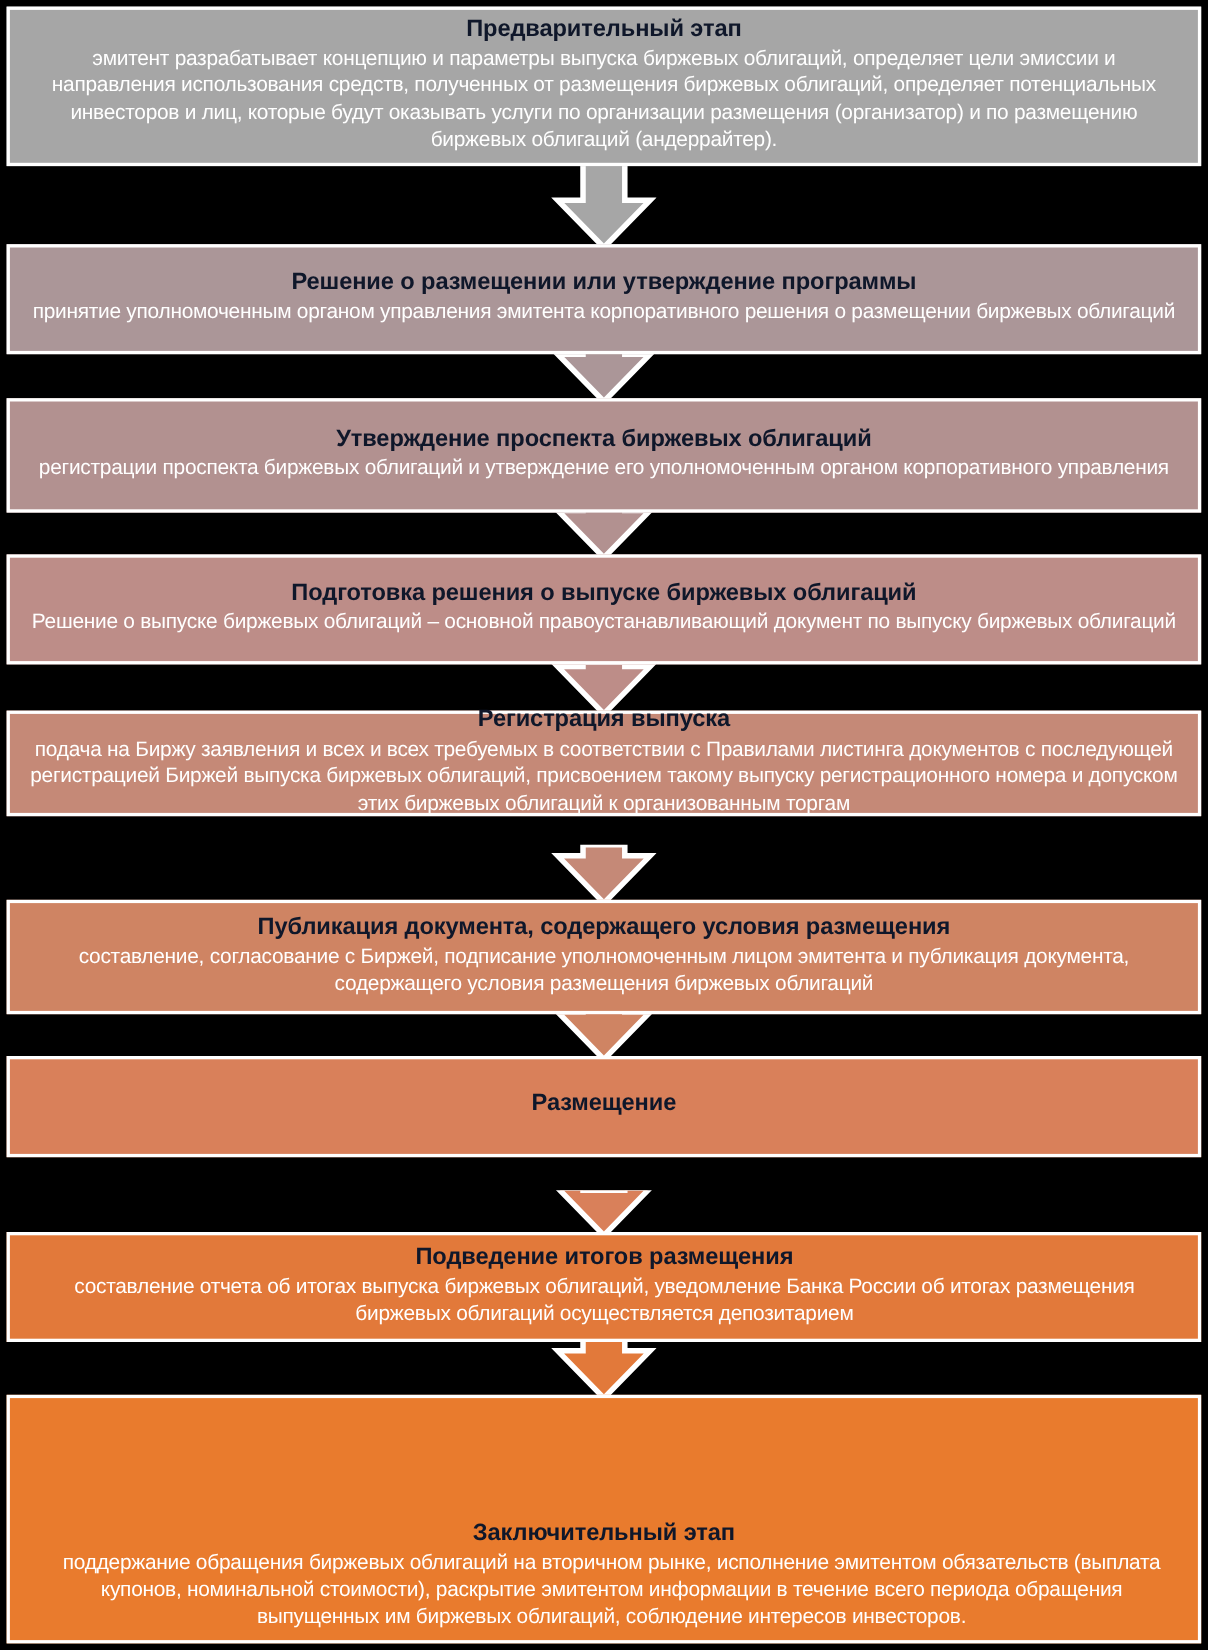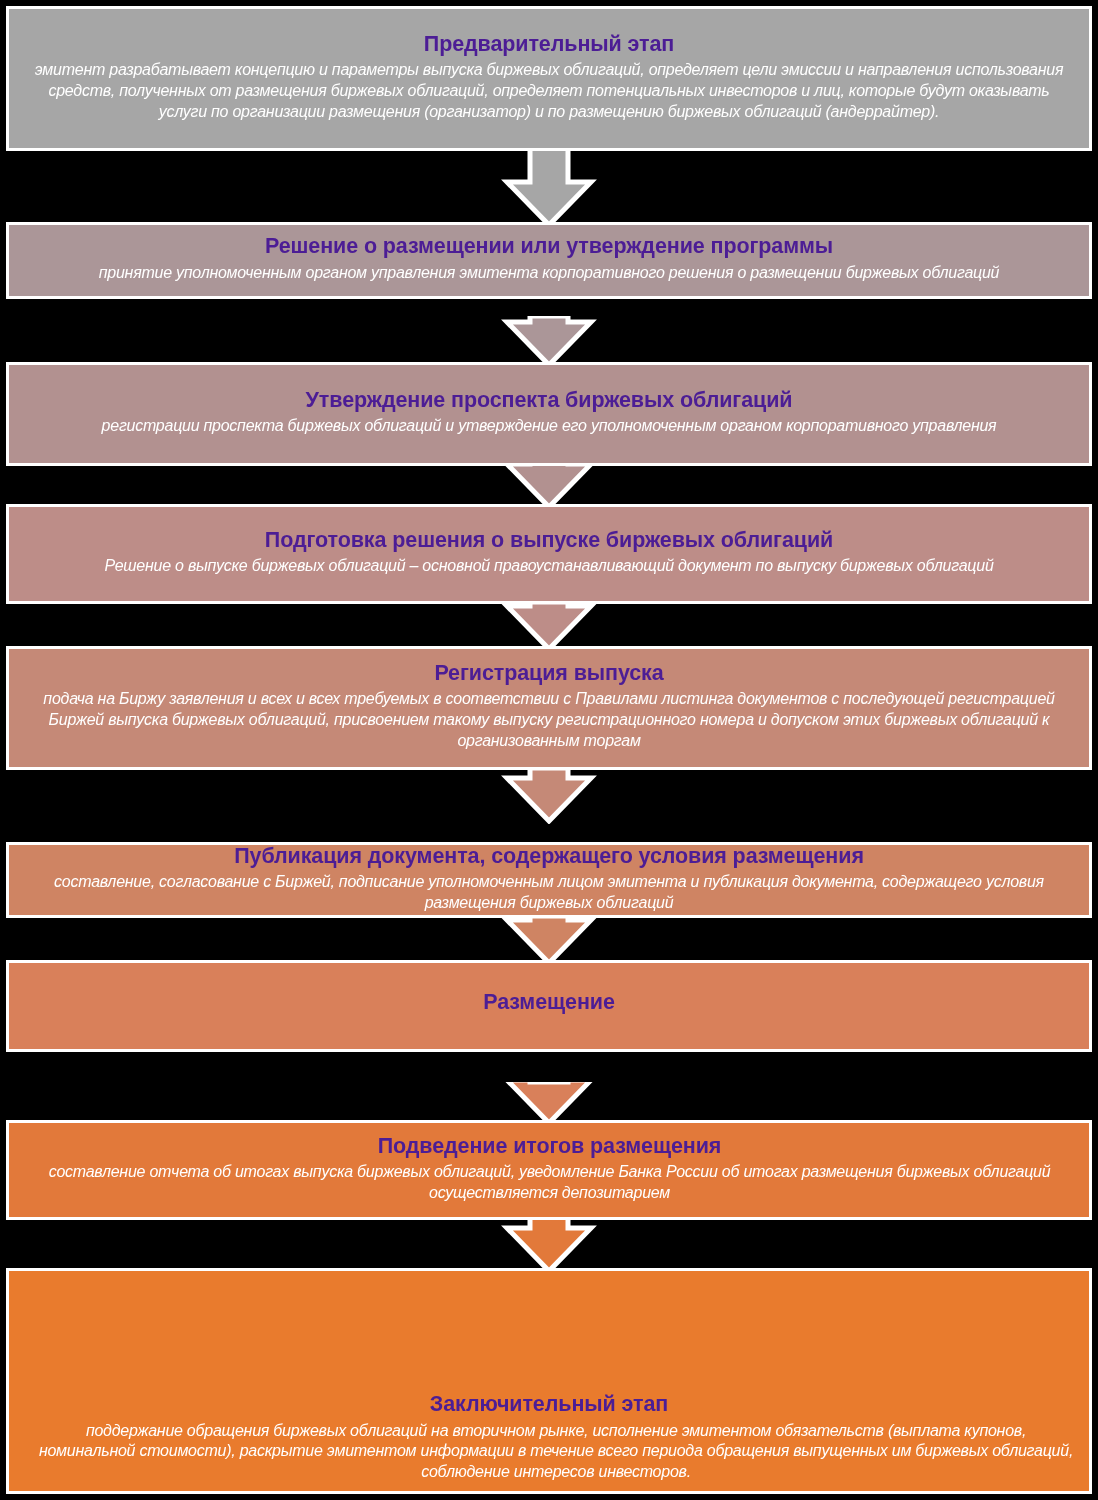--- a/index.html
+++ b/index.html
@@ -30,34 +30,33 @@
     color: #ffffff;
     text-align: center;
     padding: 4px 14px 8px 14px;
     display: flex;
     flex-direction: column;
     justify-content: center;
     align-items: center;
   }
   .stage .title {
     font-weight: bold;
-    color: #4c1d95;
+    color: #0f172a;
     font-size: 21.5px;
     line-height: 1.22;
     letter-spacing: -0.1px;
     margin-bottom: 3px;
     white-space: nowrap;
   }
   .stage .body {
-    font-size: 16px;
+    font-size: 19px;
     line-height: 1.30;
     color: #ffffff;
     letter-spacing: -0.25px;
     max-width: 1046px;
-    font-style: italic;
   }
 
   
   .arrow {
     position: absolute;
     left: 50%;
     transform: translateX(-50%);
     width: 96px;
   }
   .arrow svg { display: block; }
@@ -106,37 +105,37 @@
     </div>
     <div class="arrow" style="top: 1214px; height: 60px;">
       <svg width="96" height="60" viewBox="0 0 96 60">
         <polygon points="29,0 67,0 67,14 90,14 48,57 6,14 29,14" fill="#e2793a" stroke="#ffffff" stroke-width="5" stroke-linejoin="miter"></polygon>
       </svg>
     </div>
     <div class="stage" style="top: 6px; height: 145px; background: rgb(166, 166, 166);">
       <div class="title">Предварительный этап</div>
       <div class="body">эмитент разрабатывает концепцию и параметры выпуска биржевых облигаций, определяет цели эмиссии и направления использования средств, полученных от размещения биржевых облигаций, определяет потенциальных инвесторов и лиц, которые будут оказывать услуги по организации размещения (организатор) и по размещению биржевых облигаций (андеррайтер).</div>
     </div>
-    <div class="stage" style="top: 222px; height: 77px; background: rgb(171, 150, 152);">
+    <div class="stage" style="top: 222px; height: 100px; background: rgb(171, 150, 152);">
       <div class="title">Решение о размещении или утверждение программы</div>
       <div class="body">принятие уполномоченным органом управления эмитента корпоративного решения о размещении биржевых облигаций</div>
     </div>
     <div class="stage" style="top: 362px; height: 104px; background: rgb(178, 145, 144);">
       <div class="title">Утверждение проспекта биржевых облигаций</div>
       <div class="body">регистрации проспекта биржевых облигаций и утверждение его уполномоченным органом корпоративного управления</div>
     </div>
     <div class="stage" style="top: 504px; height: 100px; background: rgb(189, 141, 136);">
       <div class="title">Подготовка решения о выпуске биржевых облигаций</div>
       <div class="body">Решение о выпуске биржевых облигаций – основной правоустанавливающий документ по выпуску биржевых облигаций</div>
     </div>
-    <div class="stage" style="top: 646px; height: 124px; background: rgb(197, 137, 119);">
+    <div class="stage" style="top: 646px; height: 96px; background: rgb(197, 137, 119);">
       <div class="title">Регистрация выпуска</div>
       <div class="body">подача на Биржу заявления и всех и всех требуемых в  соответствии с Правилами листинга документов с последующей регистрацией Биржей выпуска биржевых облигаций, присвоением такому выпуску регистрационного номера и допуском этих биржевых облигаций к организованным торгам</div>
     </div>
-    <div class="stage" style="top: 842px; height: 76px; background: rgb(207, 132, 99);">
+    <div class="stage" style="top: 818px; height: 104px; background: rgb(207, 132, 99);">
       <div class="title">Публикация документа, содержащего условия размещения</div>
       <div class="body">составление, согласование с Биржей, подписание уполномоченным лицом эмитента и публикация документа, содержащего условия размещения биржевых облигаций</div>
     </div>
     <div class="stage" style="top: 960px; height: 92px; background: rgb(217, 128, 90);">
       <div class="title">Размещение</div>
     </div>
     <div class="stage" style="top: 1120px; height: 100px; background: rgb(226, 121, 58); padding-left: 15px;">
       <div class="title">Подведение итогов размещения</div>
       <div class="body">составление отчета об итогах выпуска биржевых облигаций, уведомление Банка России об итогах размещения биржевых облигаций осуществляется депозитарием</div>
     </div>

